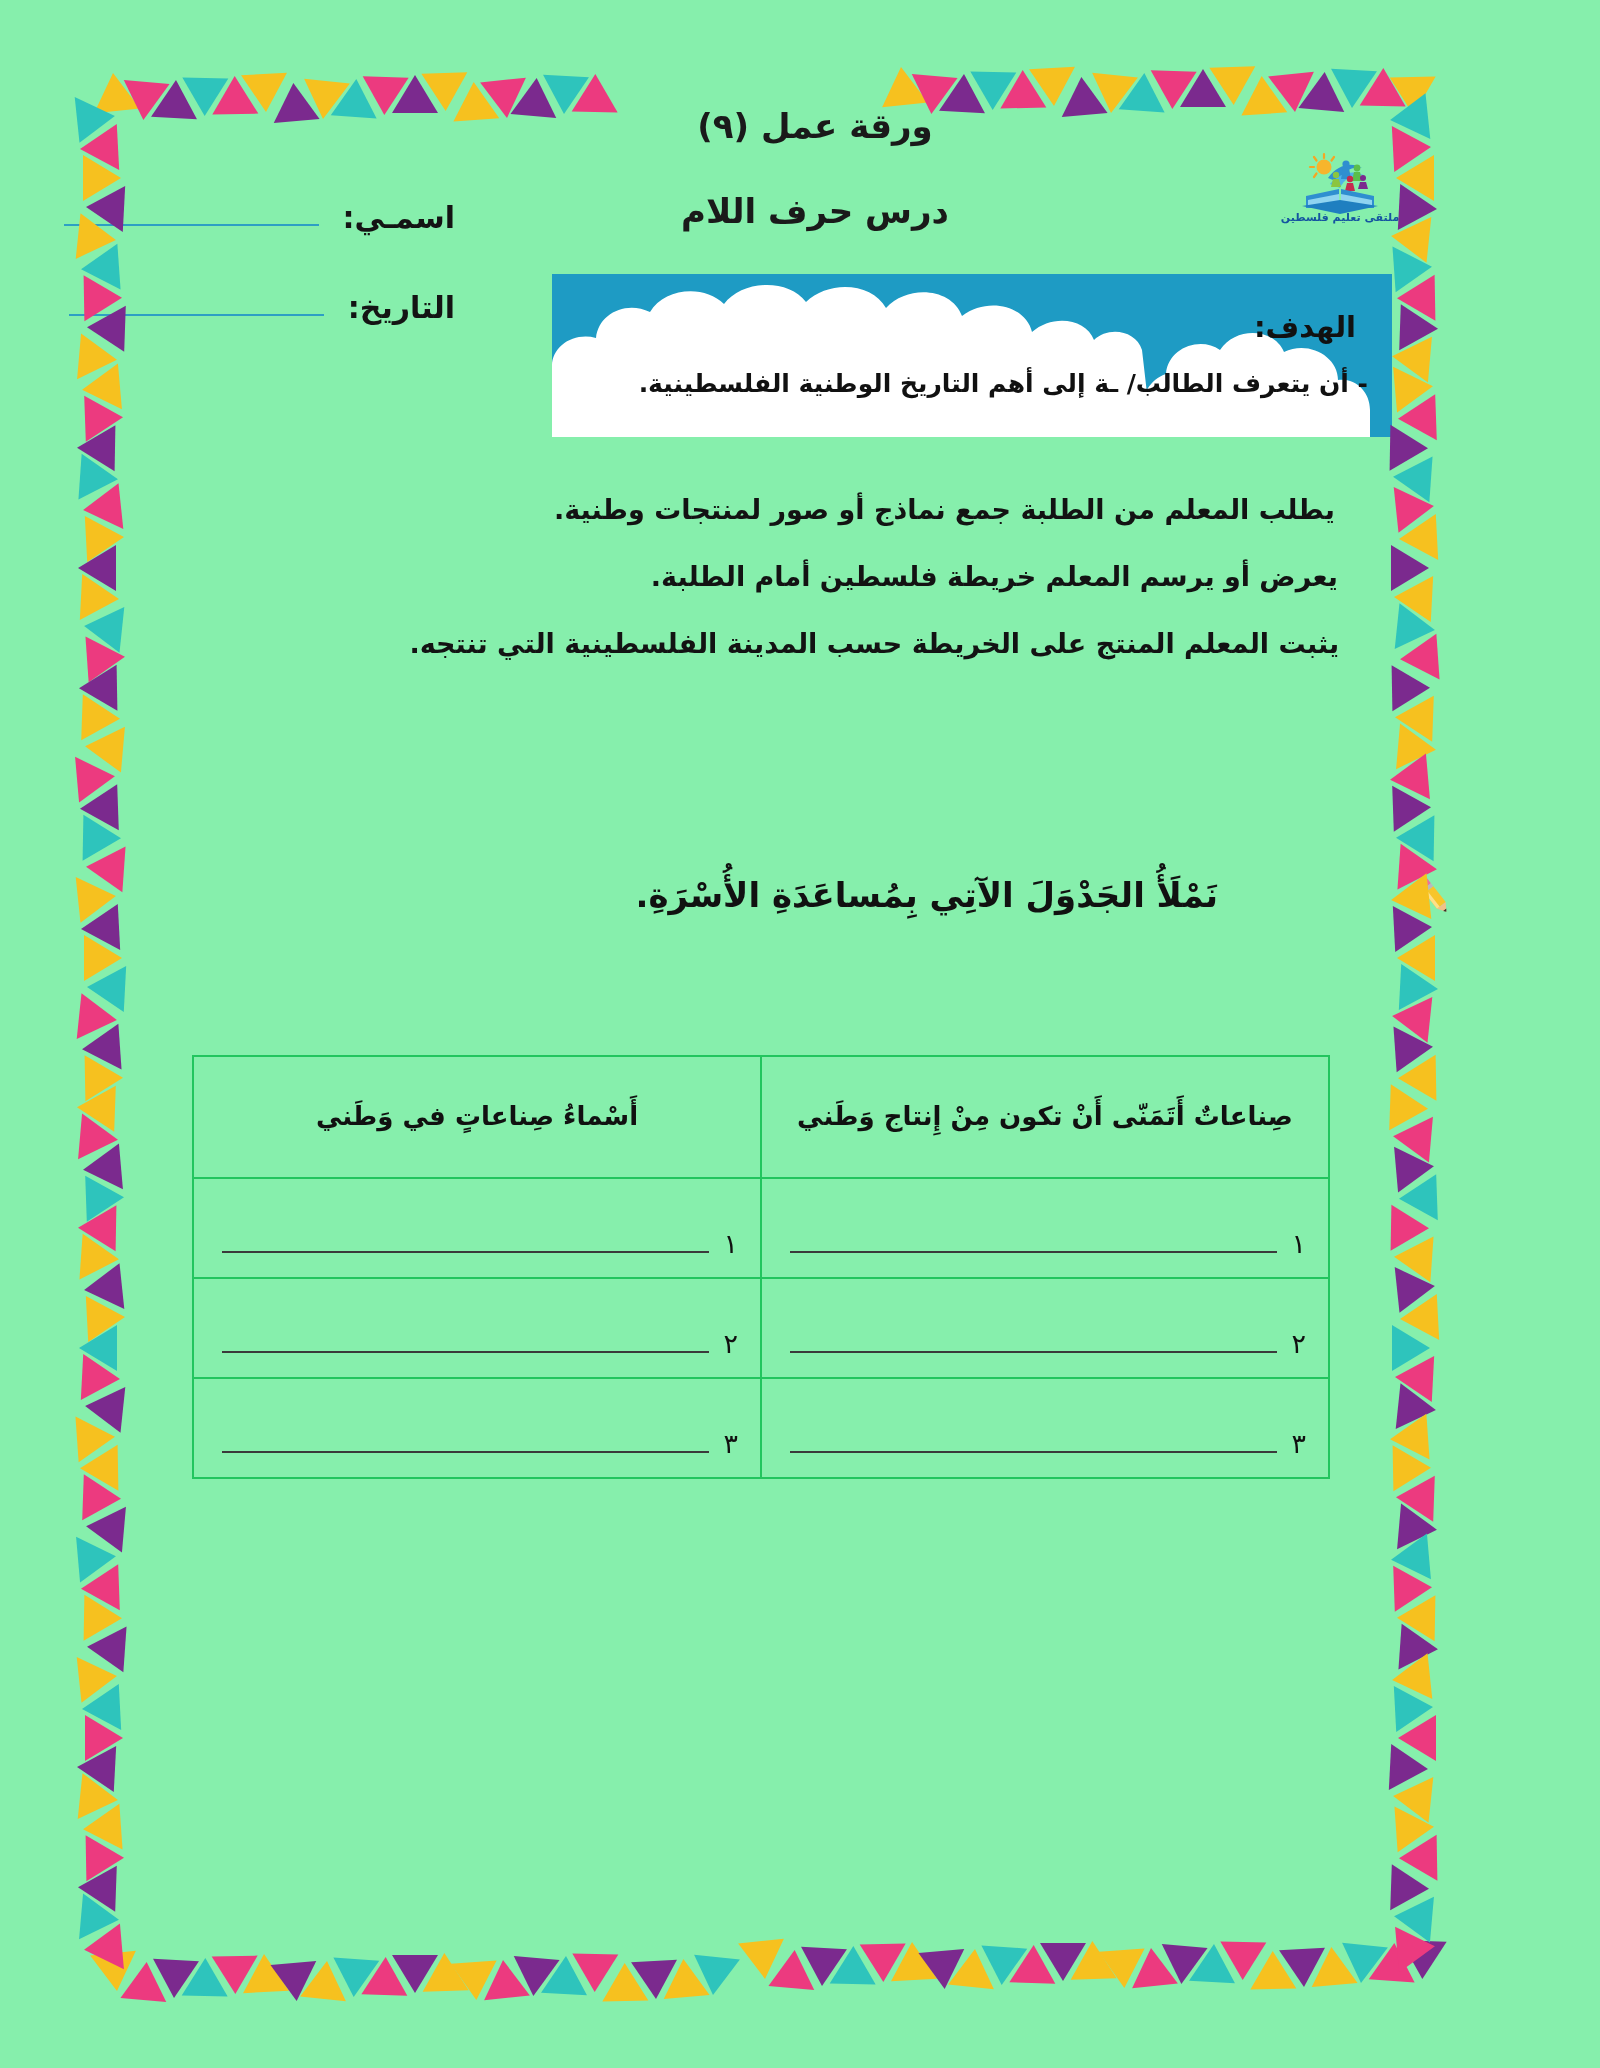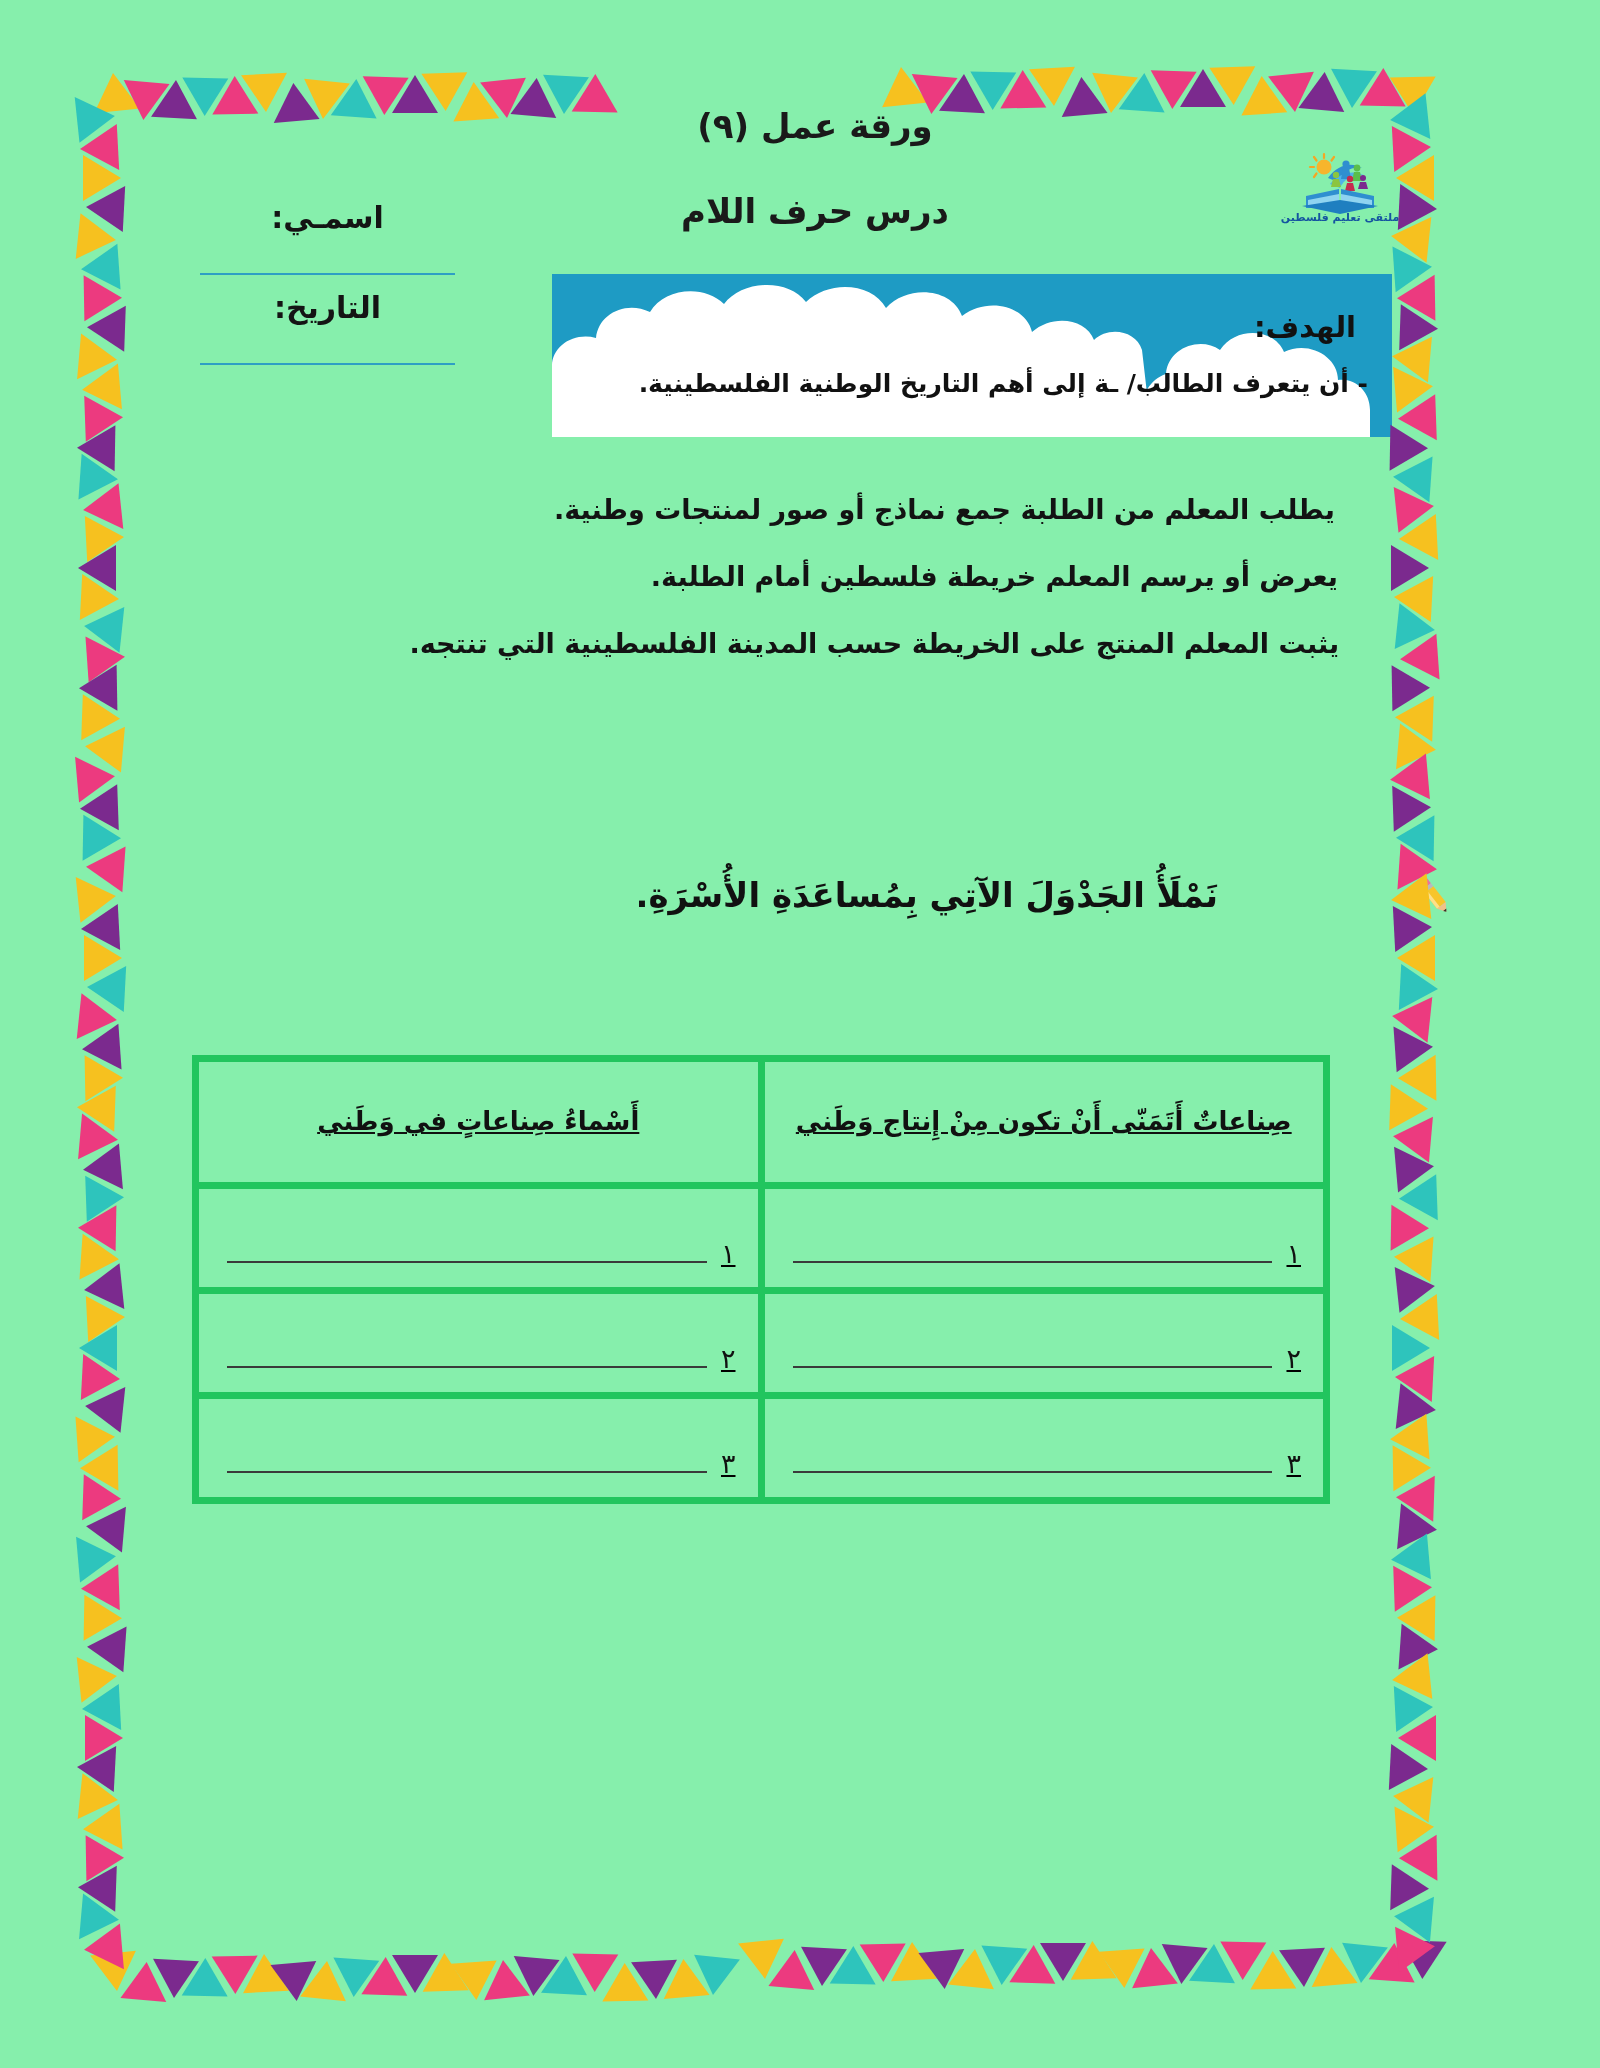--- a/index.html
+++ b/index.html
@@ -74,21 +74,21 @@
     color: #1554a0;
     letter-spacing: -0.3px;
     margin-top: -3px;
     white-space: nowrap;
   }
 
   
   .field-row {
     position: absolute;
     display: flex;
-    flex-direction: column;
+    flex-direction: row;
     align-items: center;
     gap: 24px;
   }
   .field-label {
     font-size: 30px;
     font-weight: bold;
     color: #141414;
     white-space: nowrap;
   }
   .field-line {
@@ -205,24 +205,23 @@
   
   .tbl {
     position: absolute;
     top: 1055px;
     right: 270px;
     width: 1138px;
     border-collapse: collapse;
     table-layout: fixed;
   }
   .tbl td {
-    border: 7px solid #22c55e;
+    border: 2px solid #22c55e;
     vertical-align: middle;
     padding: 0;
-    text-decoration: underline;
   }
   .tbl .hdr-cell {
     height: 108px;
     text-align: center;
     font-size: 26px;
     font-weight: bold;
     color: #111;
     padding: 6px 14px;
     line-height: 1.35;
   }

